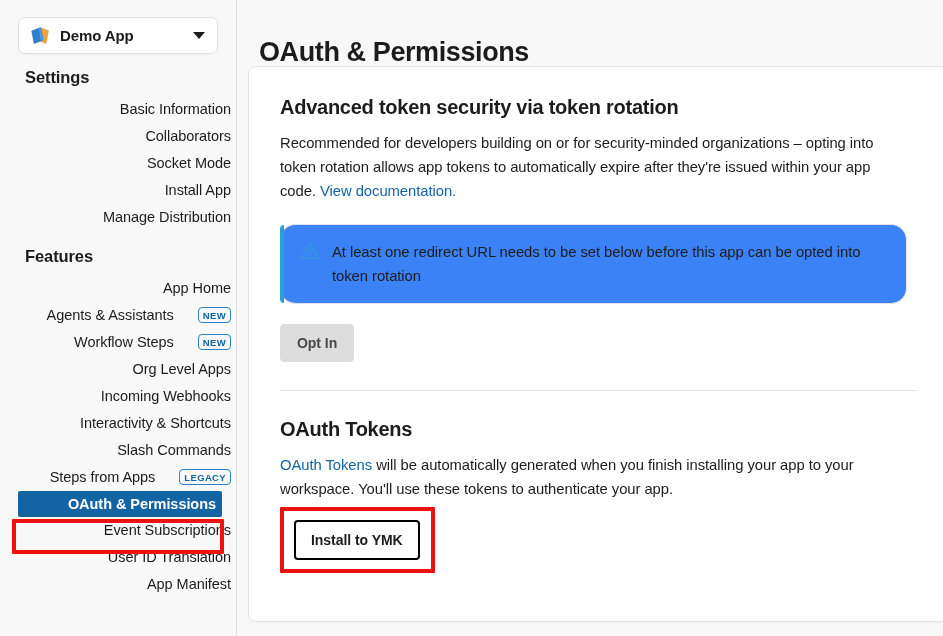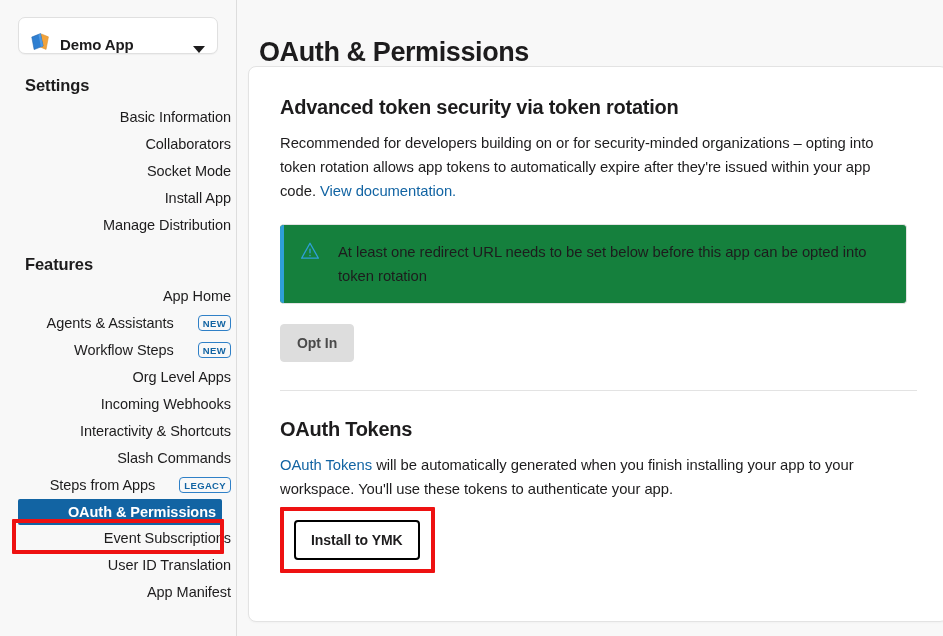--- a/index.html
+++ b/index.html
@@ -36,21 +36,21 @@
   .app-switcher {
     position: absolute;
     left: 18px;
     top: 17px;
     width: 200px;
     height: 37px;
     background: #ffffff;
     border: 1px solid #e0e0e0;
     border-radius: 7px;
     display: flex;
-    align-items: flex-end;
+    align-items: center;
     padding: 0 12px 0 10px;
     box-shadow: 0 1px 1px rgba(0,0,0,0.04);
     cursor: pointer;
   }
   .app-logo {
     width: 22px;
     height: 22px;
     flex: 0 0 22px;
     margin-right: 9px;
     display: block;
@@ -69,21 +69,21 @@
     border-left: 6px solid transparent;
     border-right: 6px solid transparent;
     border-top: 7px solid #1d1c1d;
     flex: 0 0 auto;
     margin-left: 6px;
   }
 
   .nav {
     position: absolute;
     left: 0;
-    top: 64px;
+    top: 56px;
     width: 237px;
   }
   .nav-heading {
     font-size: 16.5px;
     font-weight: bold;
     color: #1d1c1d;
     padding: 0 0 0 25px;
     margin: 10px 0 8px 0;
     line-height: 22px;
     letter-spacing: -0.1px;
@@ -204,26 +204,25 @@
     cursor: pointer;
   }
 
   .alert {
     display: flex;
     align-items: flex-start;
     margin: 21px 0 0 0;
     width: 627px;
     border: 1px solid #e3e3e3;
     border-left: none;
-    border-radius: 4px;
-    background: #15803d;
+    border-radius: 16px;
+    background: #3b82f6;
     position: relative;
     padding: 15px 16px 15px 20px;
     min-height: 74px;
-    gap: 6px;
   }
   .alert::before {
     content: "";
     position: absolute;
     left: 0; top: 0; bottom: 0;
     width: 4px;
     background: #2f9fd8;
     border-radius: 4px 0 0 4px;
   }
   .alert-icon {

